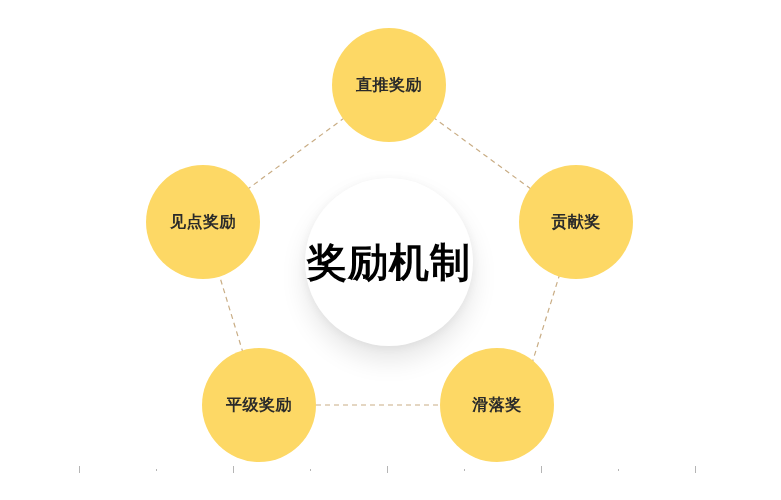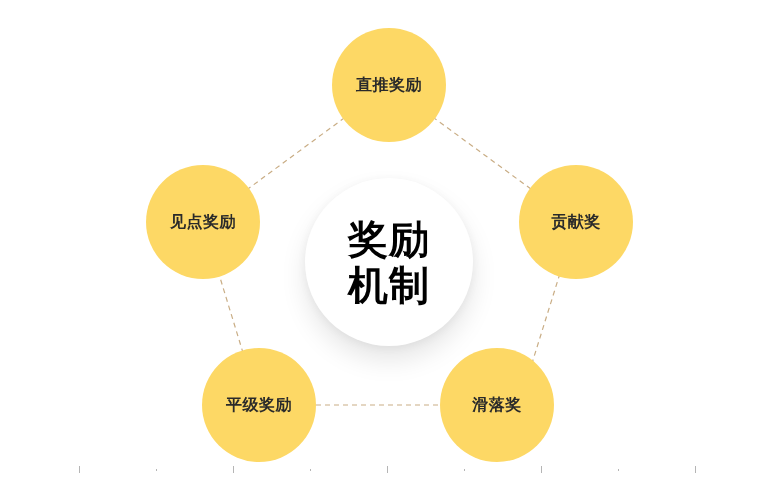--- a/index.html
+++ b/index.html
@@ -1,21 +1,21 @@
 <!DOCTYPE html>
 <html><head>
 <meta charset="utf-8">
 <style>
   html,body{margin:0;padding:0;background:#ffffff;}
   body{width:781px;height:500px;position:relative;overflow:hidden;font-family:"DejaVu Sans","Liberation Sans",sans-serif;}
   .canvas{position:absolute;left:0;top:0;width:781px;height:500px;}
   svg.lines{position:absolute;left:0;top:0;}
   .node{position:absolute;width:114px;height:114px;border-radius:50%;background:#fdd865;display:flex;align-items:center;justify-content:center;}
   .node span{font-size:16px;font-weight:bold;color:#2a2a2a;letter-spacing:0.5px;}
-  .center{position:absolute;left:305px;top:178px;width:168px;height:168px;border-radius:50%;background:#ffffff;box-shadow:0 14px 26px rgba(0,0,0,0.10),0 2px 10px rgba(0,0,0,0.05);display:flex;flex-direction:column;align-items:center;justify-content:center;}
+  .center{position:absolute;left:305px;top:178px;width:168px;height:168px;border-radius:50%;background:#ffffff;box-shadow:0 14px 26px rgba(0,0,0,0.10),0 2px 10px rgba(0,0,0,0.05);display:flex;flex-direction:row;align-items:center;justify-content:center;}
   .center span{font-size:40px;font-weight:bold;color:#000;line-height:46px;letter-spacing:1px;}
   .tick{position:absolute;width:1px;background:#b5b5b5;}
 </style>
 </head>
 <body>
 
 <div class="canvas">
   <svg class="lines" width="781" height="500">
     <g stroke="#c9ad85" stroke-width="1.2" stroke-dasharray="5,4" fill="none">
       <line x1="389" y1="85" x2="576" y2="222"></line>

